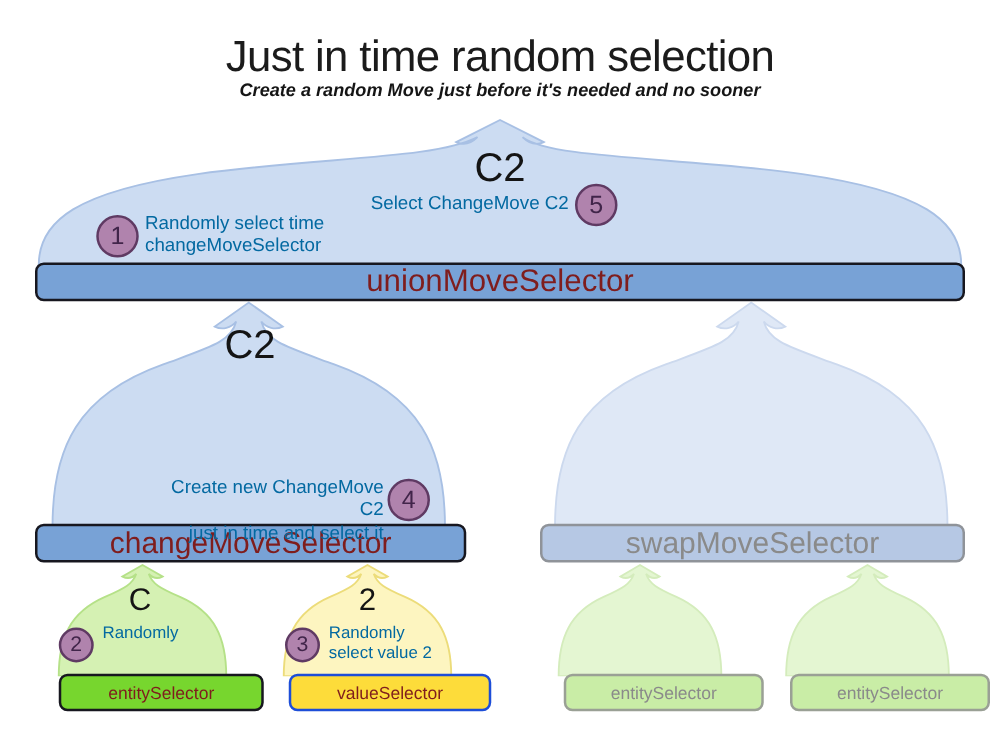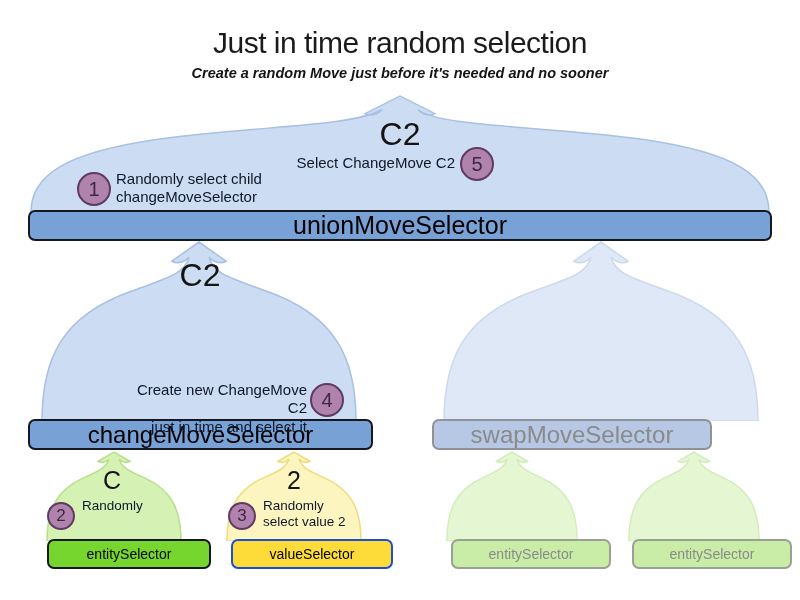--- a/index.html
+++ b/index.html
@@ -2,54 +2,54 @@
 <html><head>
 <meta charset="utf-8">
 <style>
   html,body { margin:0; padding:0; background:#fff; }
   #canvas {
     position:relative; width:800px; height:600px; background:#ffffff;
     font-family:"Liberation Sans", sans-serif; overflow:hidden;
   }
   .title {
     position:absolute; left:0; top:26px; width:800px; text-align:center;
-    font-size:30px; color:#1b1b1b; letter-spacing:-0.5px;
+    font-size:35px; color:#1b1b1b; letter-spacing:-0.5px;
   }
   .subtitle {
     position:absolute; left:0; top:65px; width:800px; text-align:center;
     font-size:14.5px; font-weight:600; color:#151515;font-style:italic;
   }
   .note {
     position:absolute; left:520px; top:95px; width:250px; text-align:right;
     font-size:19px; color:#b41111;
   }
   .dome { position:absolute; z-index:1; }
   .bar {
     position:absolute; z-index:2; box-sizing:border-box; border-radius:7px;
-    display:flex; align-items:center; justify-content:center; color:#000000;
+    display:flex; align-items:center; justify-content:center; color:#7f1d1d;
   }
   .bar-blue   { background:#78a2d6; border:2px solid #17171f; }
   .bar-fblue  { background:#b6c8e4; border:2px solid #8f9399; color:#8a8a8a; }
   .bar-green  { background:#77d62e; border:2px solid #17171f; }
   .bar-yellow { background:#fddc3a; border:2px solid #1d4ed8; }
   .bar-fgreen { background:#c9eda6; border:2px solid #9aa095; color:#8a8a8a; }
   .fs25 { font-size:25px; } .fs24 { font-size:24px; } .fs22 { font-size:14px;margin-left:19px; }
   .move-label {
     position:absolute; z-index:3; text-align:center; color:#141414; font-size:32px;
   }
   .move-label.small { font-size:25px; }
   .step-badge {
     position:absolute; z-index:3; background:#b083ad; border:2px solid #5f3a63;
     border-radius:50%; box-sizing:border-box; color:#41254a;
     display:flex; align-items:center; justify-content:center;
   }
   .badge-lg { width:34px; height:34px; font-size:20px; }
   .badge-sm { width:28px; height:28px; font-size:17px; }
   .step-text {
-    position:absolute; z-index:3; color:#0f172a; font-size:15px; line-height:1.22;
+    position:absolute; z-index:3; color:#0369a1; font-size:15px; line-height:1.22;
   }
   .step-text.small { font-size:13.5px; line-height:1.2; }
   .ta-r { text-align:right; }
   .step-text span { display:block; }
 </style>
 </head>
 <body>
 
 <div id="canvas">
 
@@ -76,34 +76,34 @@
   </svg>
   <svg class="dome" style="left:444px; top:451px;" width="136" height="90" viewBox="0 0 140 88" preserveAspectRatio="none">
     <path d="M 3 88 C 3 58 12 38 40 26 C 56 19 62 16 65 8 C 62 11 58 12 54 10 L 70 1 L 86 10 C 82 12 78 11 75 8 C 78 16 84 19 100 26 C 128 38 137 58 137 88 Z" fill="#e4f6d2" stroke="#d4ecbc" stroke-width="1.5"></path>
   </svg>
   <svg class="dome" style="left:626px; top:451px;" width="136" height="90" viewBox="0 0 140 88" preserveAspectRatio="none">
     <path d="M 3 88 C 3 58 12 38 40 26 C 56 19 62 16 65 8 C 62 11 58 12 54 10 L 70 1 L 86 10 C 82 12 78 11 75 8 C 78 16 84 19 100 26 C 128 38 137 58 137 88 Z" fill="#e4f6d2" stroke="#d4ecbc" stroke-width="1.5"></path>
   </svg>
 
   <div class="bar bar-blue fs25" style="left:28px; top:210px; width:744px; height:31px;">unionMoveSelector</div>
   <div class="bar bar-blue fs24" style="left:28px; top:419px; width:345px; height:31px;">changeMoveSelector</div>
-  <div class="bar bar-fblue fs24" style="left:432px; top:419px; width:280px; height:31px;">swapMoveSelector</div>
+  <div class="bar bar-fblue fs24" style="left:432px; top:419px; width:340px; height:31px;">swapMoveSelector</div>
   <div class="bar bar-green fs22" style="left:28px; top:539px; width:164px; height:30px;">entitySelector</div>
   <div class="bar bar-yellow fs22" style="left:212px; top:539px; width:162px; height:30px;">valueSelector</div>
   <div class="bar bar-fgreen fs22" style="left:432px; top:539px; width:160px; height:30px;">entitySelector</div>
   <div class="bar bar-fgreen fs22" style="left:613px; top:539px; width:160px; height:30px;">entitySelector</div>
 
   <div class="move-label" style="left:360px; top:116px; width:80px;">C2</div>
   <div class="move-label" style="left:160px; top:257px; width:80px;">C2</div>
   <div class="move-label small" style="left:82px; top:466px; width:60px;">C</div>
   <div class="move-label small" style="left:264px; top:466px; width:60px;">2</div>
 
   <div class="step-badge badge-lg" style="left:77px; top:172px;">1</div>
   <div class="step-text" style="left:116px; top:170px; width:210px;">
-    <span>Randomly select child</span>
+    <span>Randomly select time</span>
     <span>changeMoveSelector</span>
   </div>
 
   <div class="step-text ta-r" style="left:255px; top:154px; width:200px;">
     <span>Select ChangeMove C2</span>
   </div>
   <div class="step-badge badge-lg" style="left:460px; top:147px;">5</div>
 
   <div class="step-text ta-r" style="left:115px; top:381px; width:192px;">
     <span>Create new ChangeMove C2</span>

